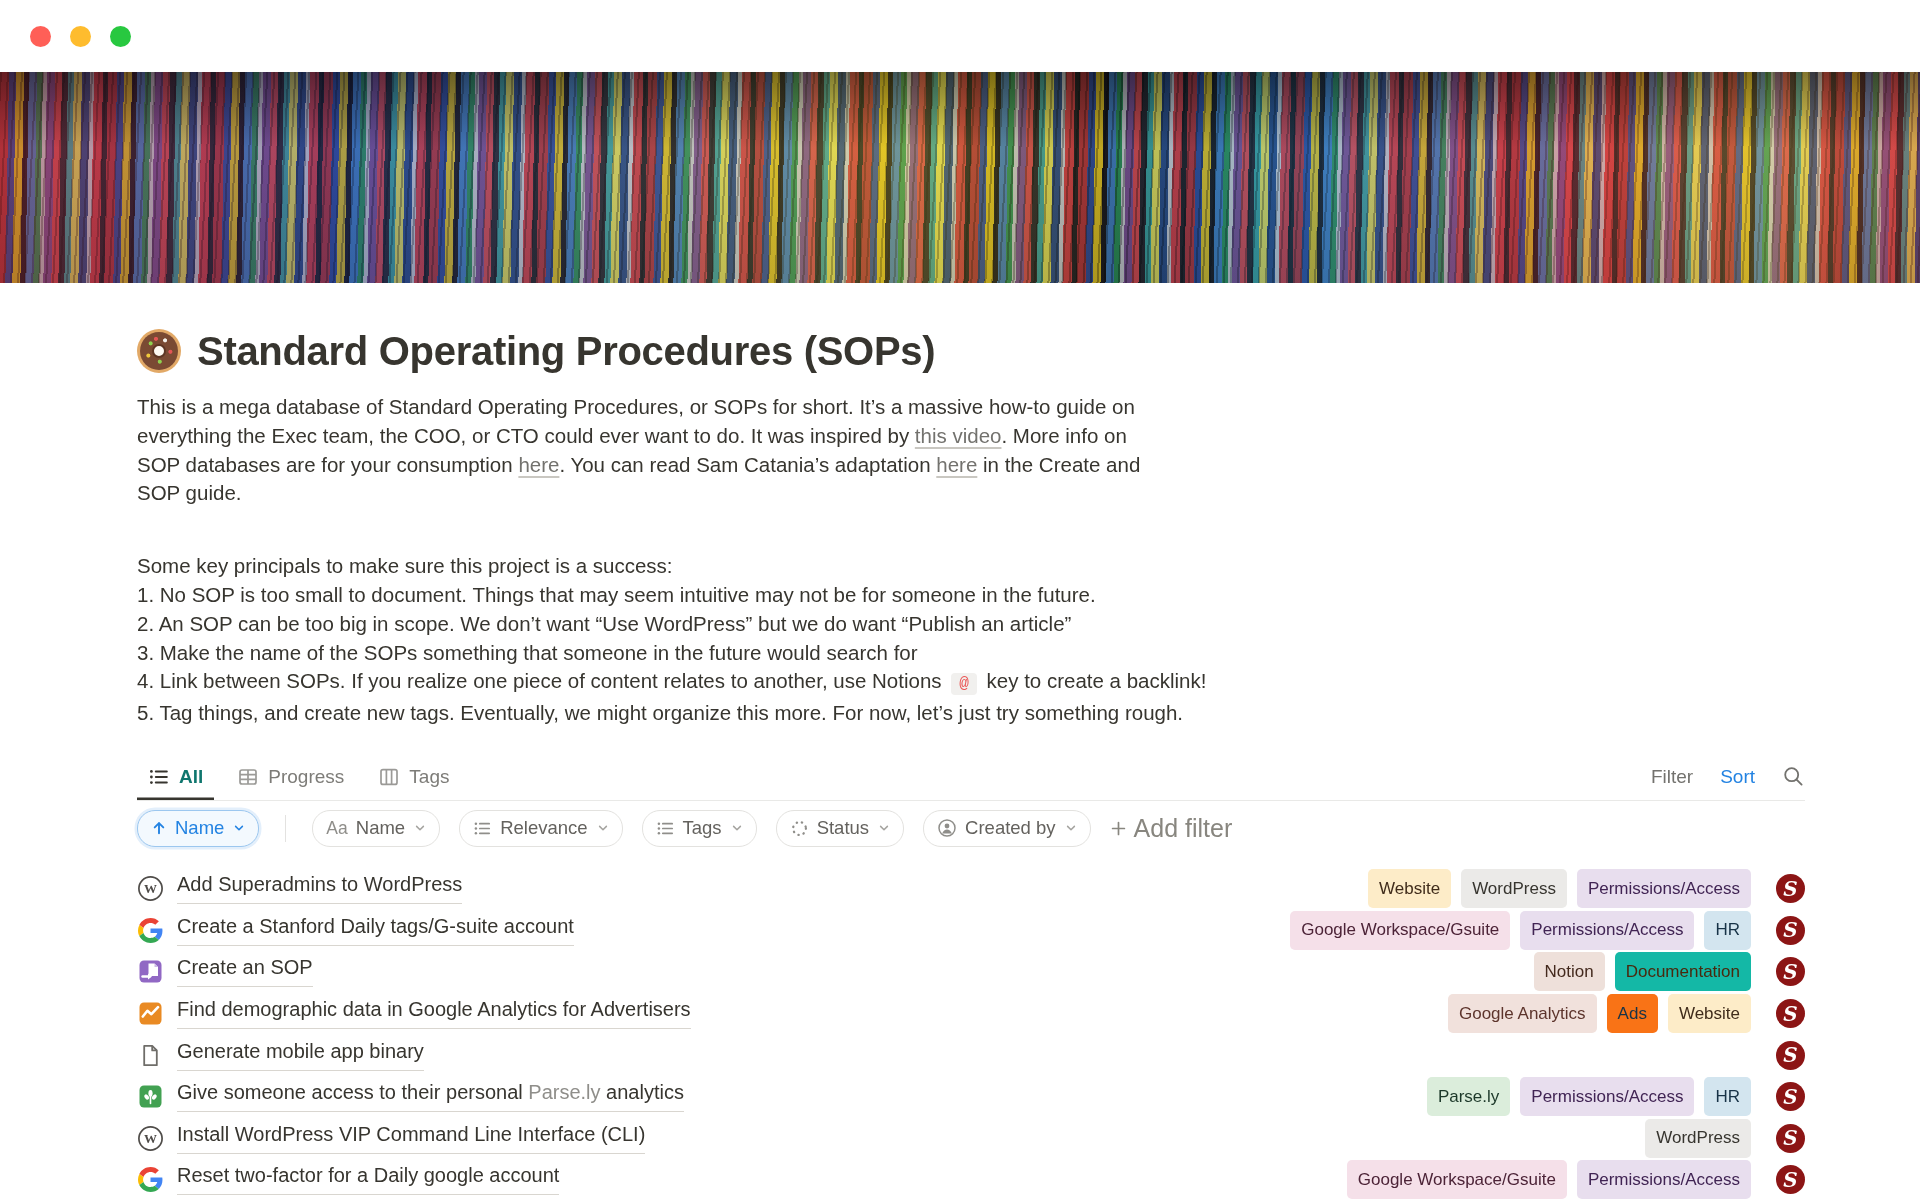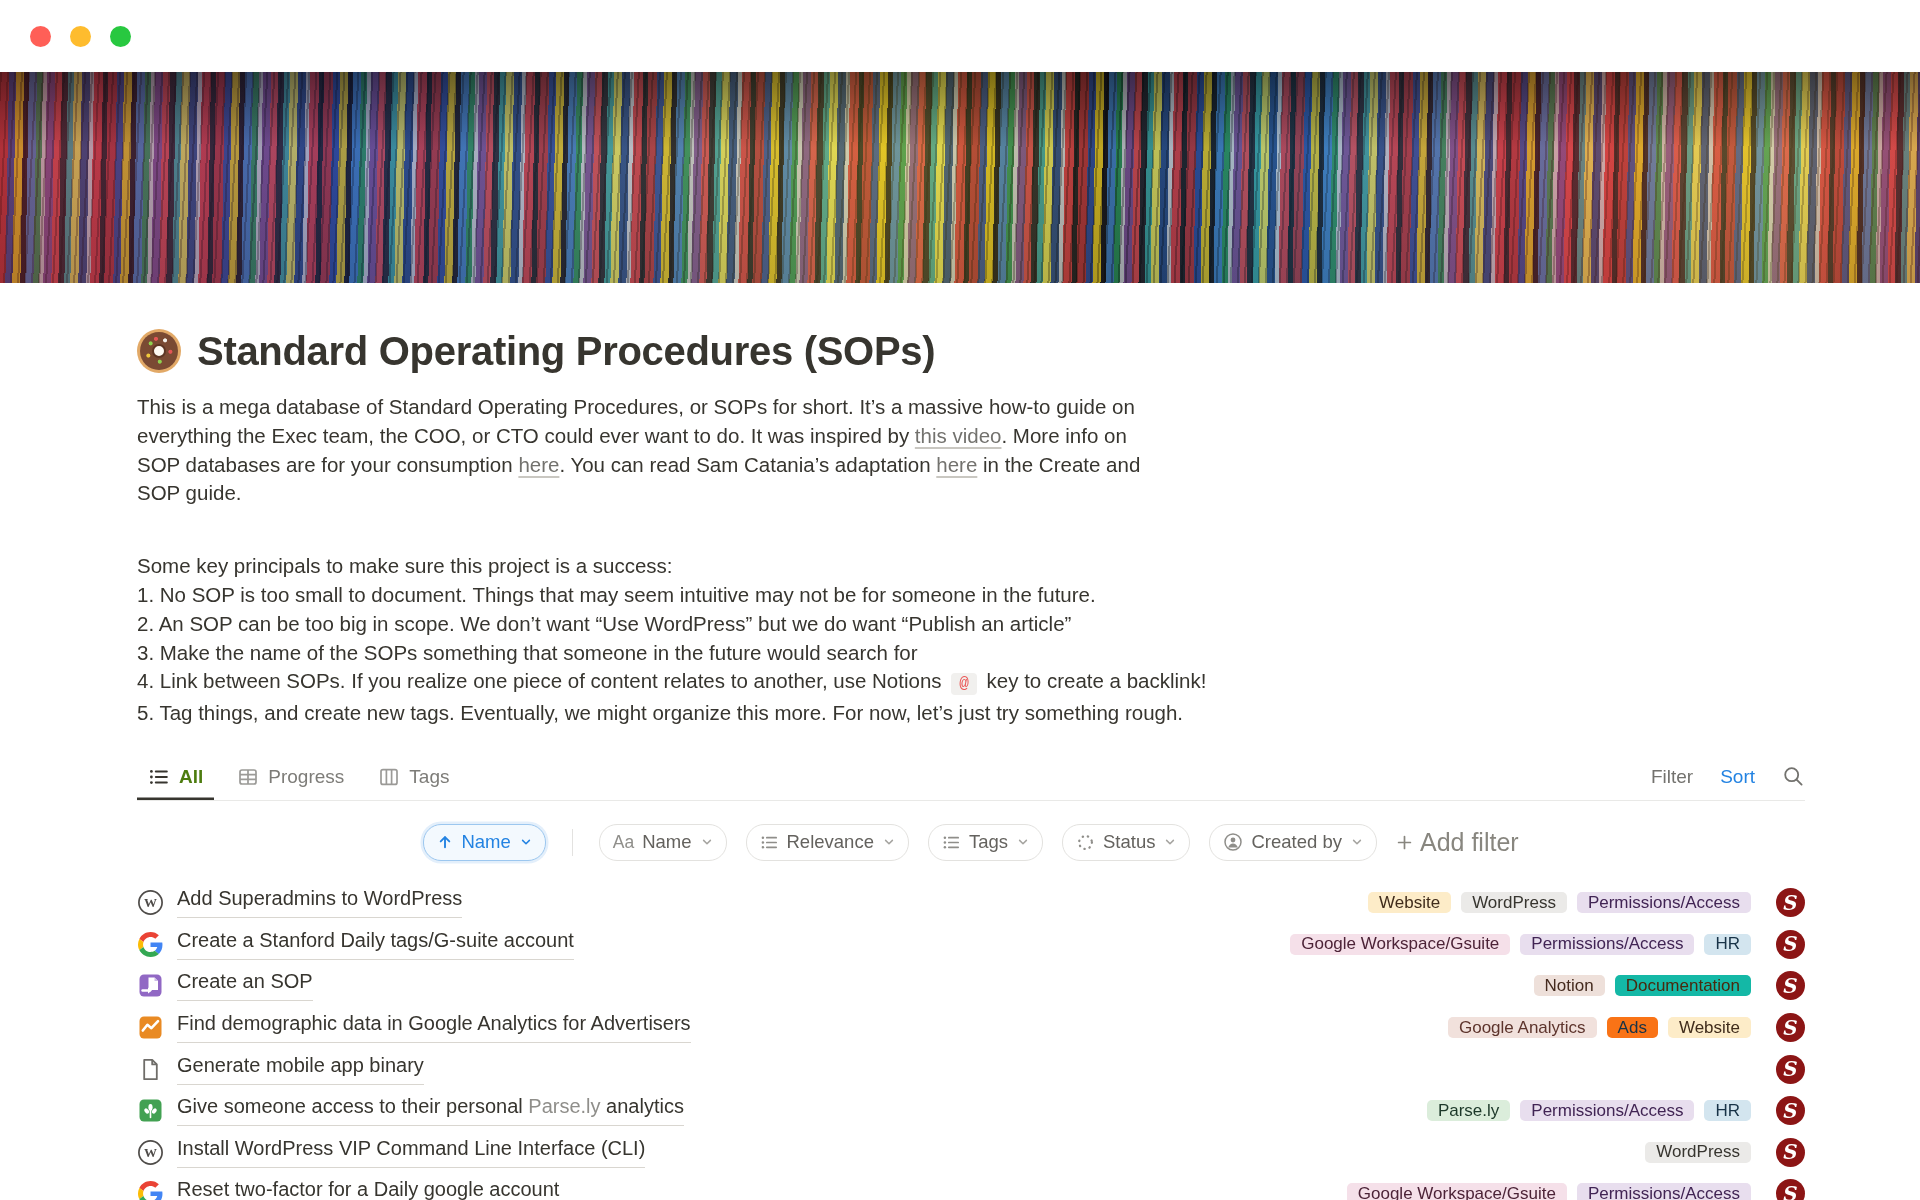--- a/index.html
+++ b/index.html
@@ -45,46 +45,46 @@
   .principles{margin-top:44px;font-size:20.5px;line-height:28.8px;}
   .principle{white-space:nowrap;}
   .code-at{color:#eb5757;background:#f1f0ee;border-radius:4px;padding:2px 8px;margin:0 4px;
     font-family:"Liberation Mono",monospace;font-size:16px;}
   
   .view-bar{margin-top:26px;height:46px;display:flex;justify-content:space-between;align-items:stretch;
     border-bottom:1px solid #e9e9e7;}
   .tabs{display:flex;gap:12px;}
   .tab{display:flex;align-items:center;gap:9px;padding:0 11px;font-size:19px;color:#7d7c78;cursor:pointer;}
   .tab .tab-icon{display:flex;color:#9b9a97;}
-  .tab.active{color:#4d7c0f;font-weight:700;box-shadow:inset 0 -2.5px 0 #37352f;}
+  .tab.active{color:#0f766e;font-weight:700;box-shadow:inset 0 -2.5px 0 #37352f;}
   .tab.active .tab-icon{color:#37352f;}
   .view-actions{display:flex;align-items:center;gap:27px;font-size:19px;}
   .filter-btn{color:#73726e;cursor:pointer;}
   .sort-btn{color:#2383e2;cursor:pointer;}
   .search-btn{color:#73726e;display:flex;cursor:pointer;}
   
-  .chip-bar{margin-top:23px;display:flex;align-items:center;gap:19px;justify-content:center;}
+  .chip-bar{margin-top:9px;display:flex;align-items:center;gap:19px;}
   .chip{display:flex;align-items:center;gap:8px;height:35px;padding:0 13px;border:1px solid #e3e2df;
     border-radius:18px;color:#64625e;font-size:18.5px;background:#fff;cursor:pointer;white-space:nowrap;}
   .chip .chip-icon{display:flex;color:#8f8e8a;}
   .chip .chev{display:flex;color:#a5a4a0;margin-left:1px;}
   .chip.sort-active{color:#2383e2;border-color:#9cc7ef;background:#f3f9fe;box-shadow:0 0 0 2.5px #e3effb;}
   .chip.sort-active .chip-icon,.chip.sort-active .chev{color:#2383e2;}
   .chip-divider{width:1px;height:27px;background:#e3e2e0;margin:0 7px;}
   .add-filter{display:flex;align-items:center;gap:7px;color:#88867f;font-size:25px;cursor:pointer;}
   
   .rows{margin-top:21px;}
   .db-row{display:flex;align-items:center;height:41.6px;}
   .row-icon{width:27px;height:27px;flex:none;margin-right:13px;display:flex;align-items:center;justify-content:center;}
   .row-icon svg{display:block;}
   .row-title{font-size:20px;font-weight:500;border-bottom:1.5px solid #d9d6d0;padding-bottom:7px;
     white-space:nowrap;cursor:pointer;}
   .row-title .muted{color:#8f8e8a;}
   .row-tags{margin-left:auto;display:flex;align-items:center;gap:10px;}
-  .pill{height:21px;display:flex;align-items:center;padding:0 11px;border-radius:5px;font-size:17px;white-space:nowrap;}
+  .pill{height:39px;display:flex;align-items:center;padding:0 11px;border-radius:5px;font-size:17px;white-space:nowrap;}
   .source{width:29px;height:29px;flex:none;margin-left:25px;border-radius:50%;background:#8c1515;
     display:flex;align-items:center;justify-content:center;}
   .stanford-s{color:#fff;font-family:"DejaVu Serif",serif;font-weight:700;font-style:italic;font-size:20px;line-height:1;}
 </style>
 </head>
 <body>
 
 <div class="titlebar">
   <span class="dot" style="background: rgb(255, 95, 87);"></span>
   <span class="dot" style="background: rgb(254, 188, 46);"></span>

